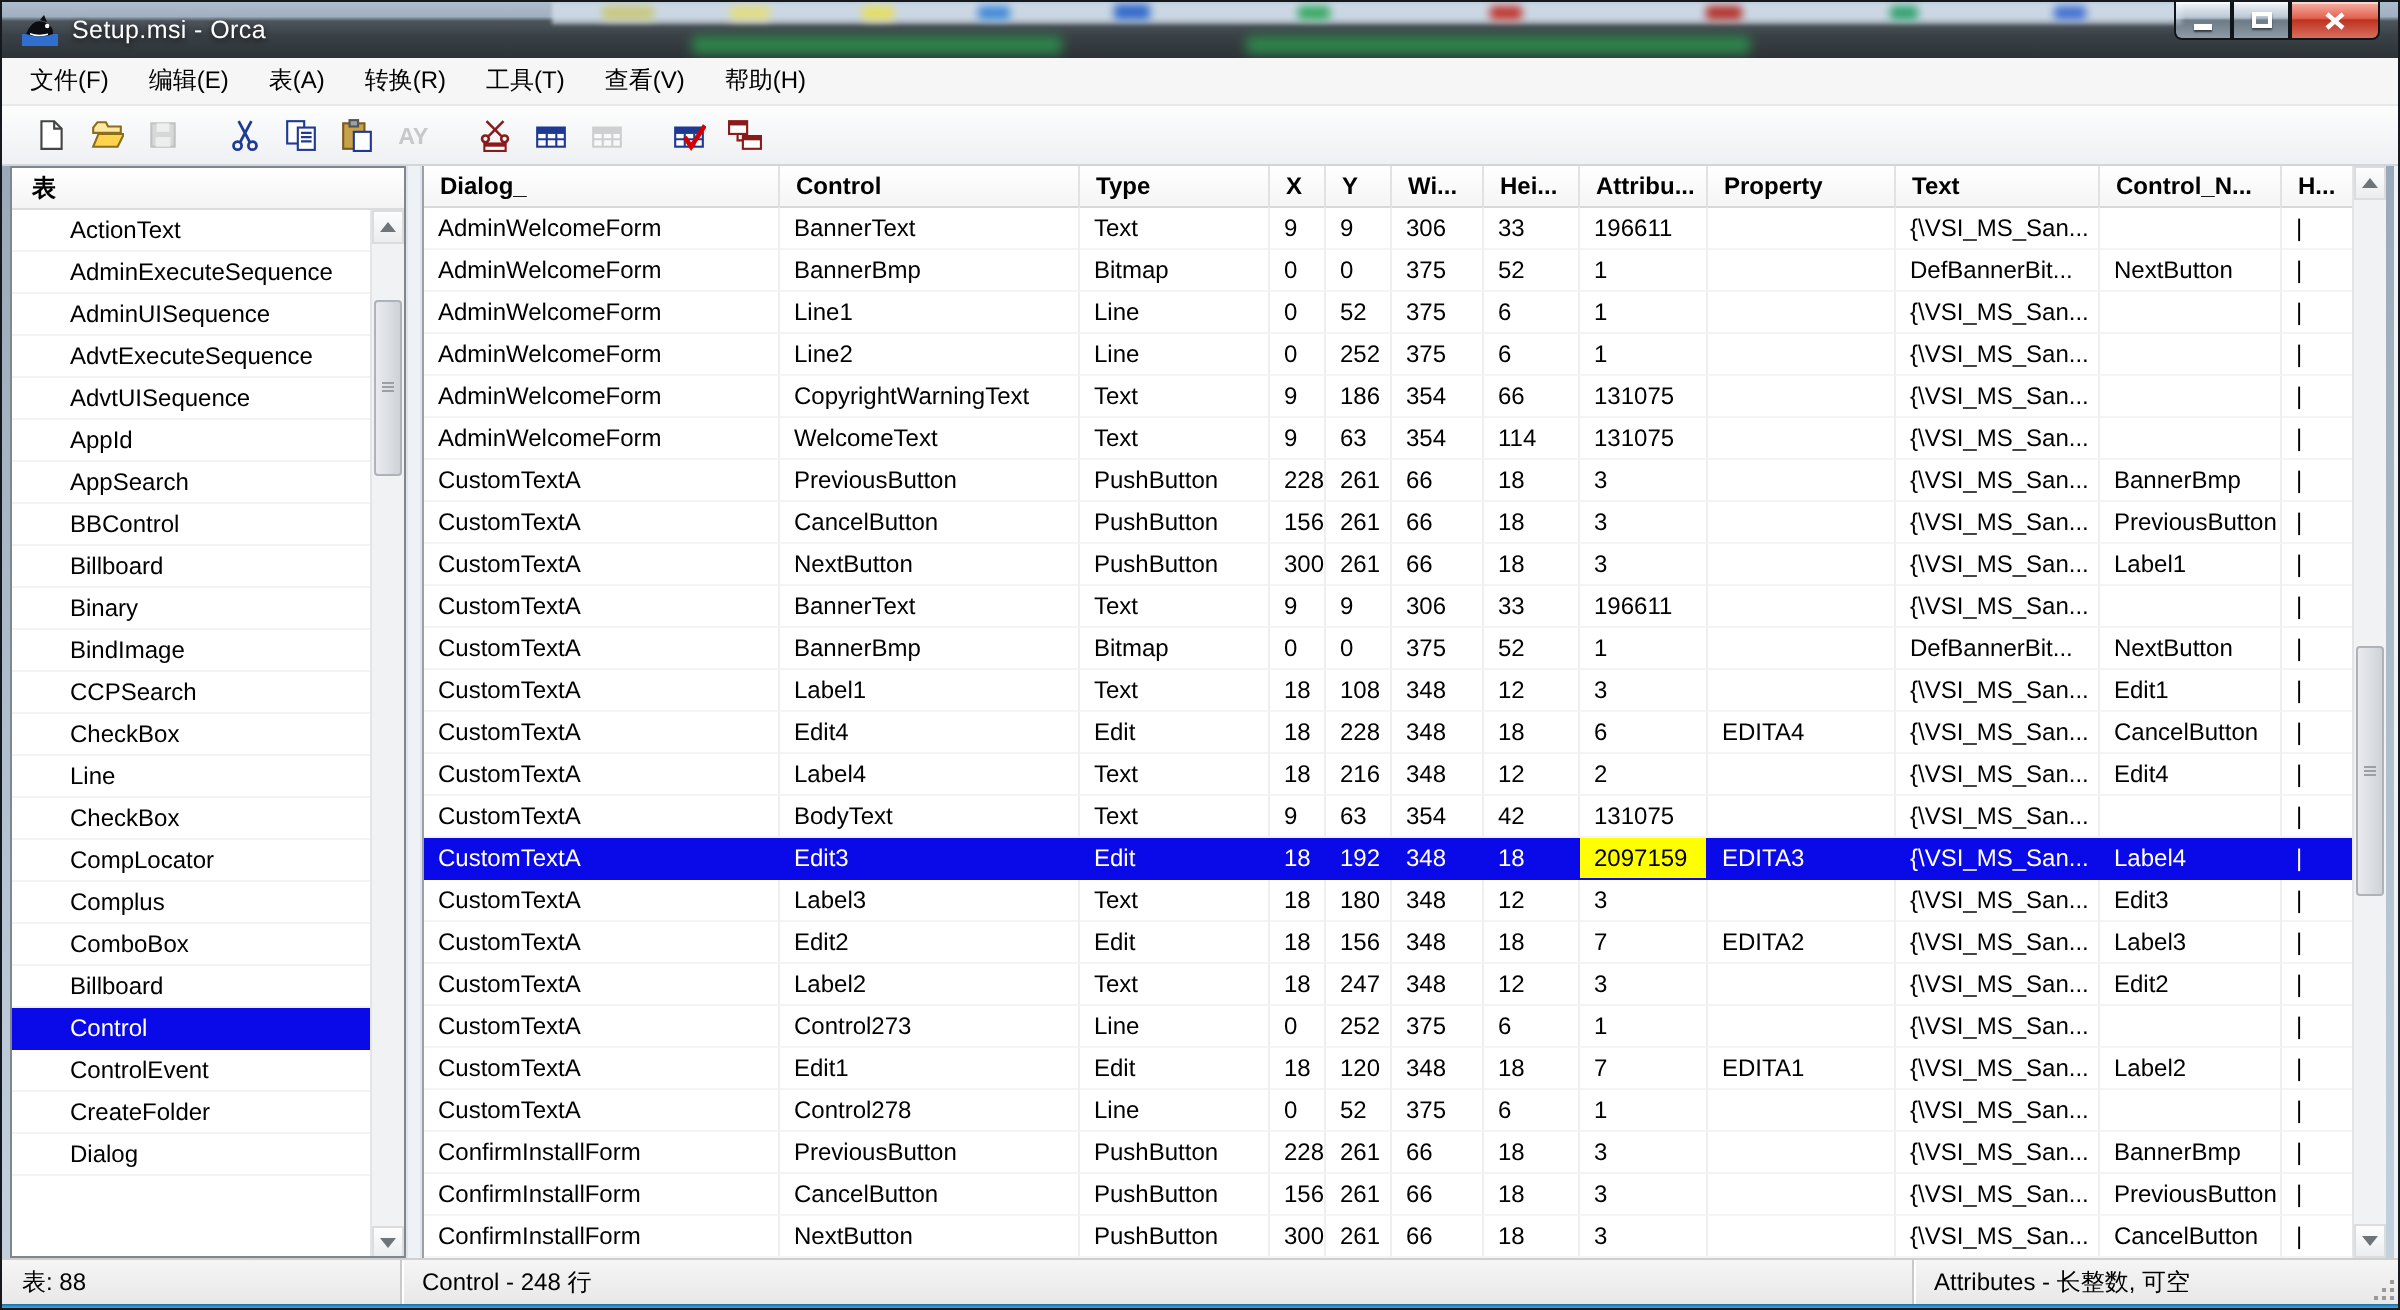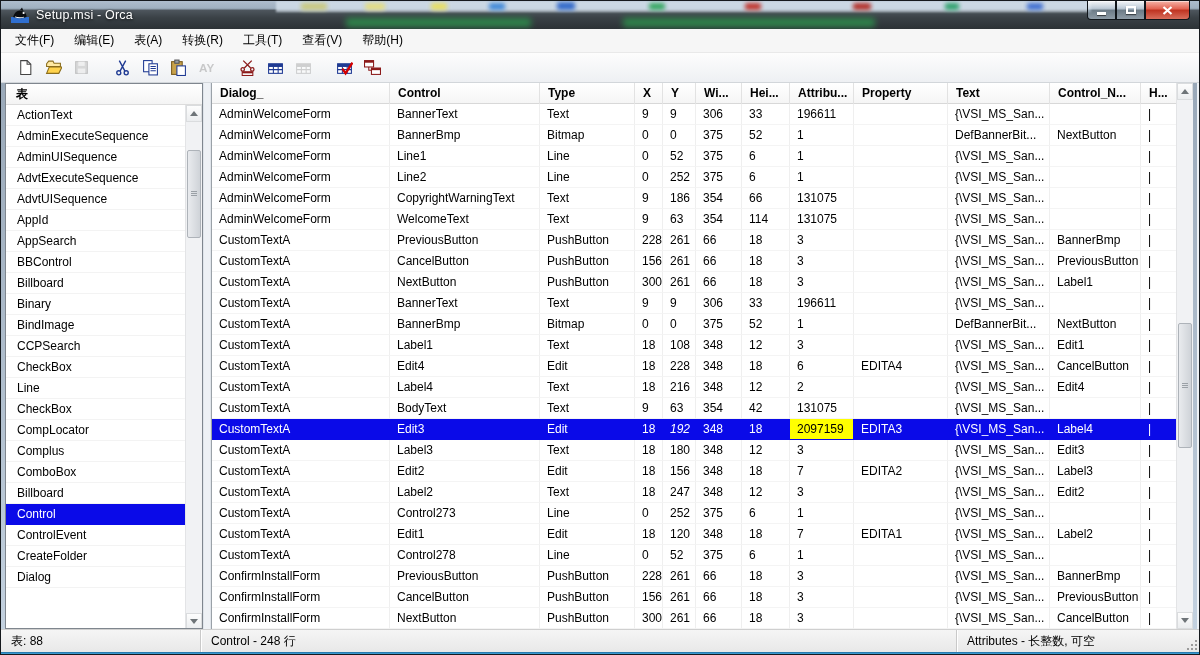--- a/index.html
+++ b/index.html
@@ -35,21 +35,21 @@
   .tool-ic{width:17px;height:17px;display:block}
   .tool-ic svg{width:17px;height:17px;display:block}
 
   
   .main{height:546px;display:flex;background:#eef2f6}
   .frame-x{width:4px;background:linear-gradient(180deg,#9aa9b9,#c3d1df)}
   .sidebar{width:198px;background:#fff;border:1px solid #7f868e;display:flex;flex-direction:column}
   .sb-header{height:21px;line-height:20px;font-weight:bold;padding-left:10px;background:linear-gradient(180deg,#ffffff,#f4f4f4);border-bottom:1px solid #dcdcdc;flex:0 0 21px}
   .sb-body{position:relative;flex:1;overflow:hidden}
   .sb-items{position:absolute;left:0;top:0;width:179px}
-  .sb-item{height:21px;line-height:21px;padding-left:11px;white-space:nowrap;overflow:hidden;border-bottom:1px solid #f3f3f3;cursor:default}
+  .sb-item{height:21px;line-height:21px;padding-left:29px;white-space:nowrap;overflow:hidden;border-bottom:1px solid #f3f3f3;cursor:default}
   .sb-item.selected{background:var(--selection);color:#fff;border-bottom-color:var(--selection)}
   .splitter{width:8px;background:#eef1f5;border-left:1px solid #dfe4ea;border-right:1px solid #dfe4ea}
   .grid{width:982px;position:relative;background:#fff;border-left:1px solid #9aa1a8;overflow:hidden}
   .g-header{display:flex;height:21px;width:965px;background:linear-gradient(180deg,#ffffff,#f5f5f5);border-bottom:1px solid #d8d8d8}
   .g-hcell{height:21px;line-height:20px;font-weight:bold;padding-left:8px;border-right:1px solid #e2e2e2;white-space:nowrap;overflow:hidden;flex:0 0 auto;cursor:default}
   .g-rows{width:965px}
   .g-row{display:flex;height:21px;cursor:default}
   .g-cell{height:21px;line-height:20px;padding-left:7px;border-right:1px solid #efefef;border-bottom:1px solid #f4f4f4;white-space:nowrap;overflow:hidden;flex:0 0 auto}
   .g-row.selected{background:var(--selection);color:#fff}
   .g-row.selected .g-cell{border-right-color:var(--selection);border-bottom-color:var(--selection)}
@@ -523,21 +523,21 @@
             <div class="g-cell" style="width: 94px;"></div>
             <div class="g-cell" style="width: 102px;">{\VSI_MS_San...</div>
             <div class="g-cell" style="width: 91px;"></div>
             <div class="g-cell" style="width: 36px;">|</div>
           </div>
           <div class="g-row selected">
             <div class="g-cell" style="width: 178px;">CustomTextA</div>
             <div class="g-cell" style="width: 150px;">Edit3</div>
             <div class="g-cell" style="width: 95px;">Edit</div>
             <div class="g-cell" style="width: 28px;">18</div>
-            <div class="g-cell" style="width: 33px; font-style: italic;">192</div>
+            <div class="g-cell" style="width: 33px;">192</div>
             <div class="g-cell" style="width: 46px;">348</div>
             <div class="g-cell" style="width: 48px;">18</div>
             <div class="g-cell attr-hl" style="width: 64px;">2097159</div>
             <div class="g-cell" style="width: 94px;">EDITA3</div>
             <div class="g-cell" style="width: 102px;">{\VSI_MS_San...</div>
             <div class="g-cell" style="width: 91px;">Label4</div>
             <div class="g-cell" style="width: 36px;">|</div>
           </div>
           <div class="g-row">
             <div class="g-cell" style="width: 178px;">CustomTextA</div>

